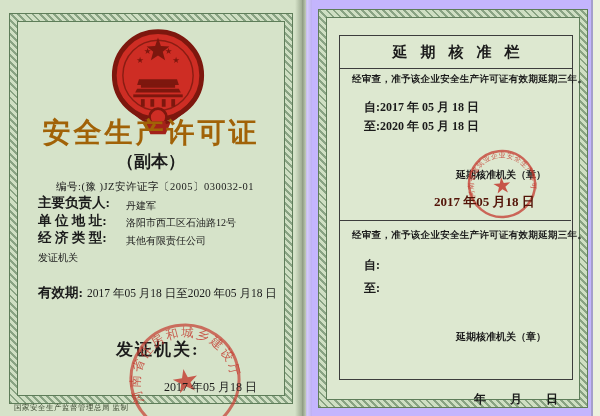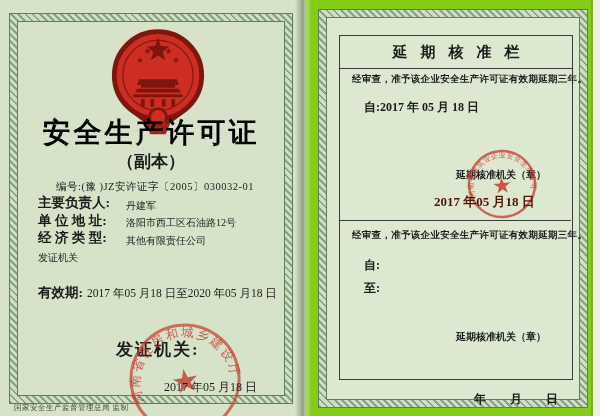--- a/index.html
+++ b/index.html
@@ -1,36 +1,36 @@
 <!DOCTYPE html>
 <html><head>
 <meta charset="utf-8">
 <style>
   html,body{margin:0;padding:0;}
   .photo{position:relative;width:600px;height:416px;background:#c6d2ba;overflow:hidden;
          font-family:"Liberation Serif","DejaVu Serif",serif;color:#1b1b1b;}
   
   .pageL{position:absolute;left:0;top:0;width:302px;height:416px;background:#d6e3c9;}
-  .pageR{position:absolute;left:306px;top:0;width:294px;height:416px;background:#84cc16;}
+  .pageR{position:absolute;left:306px;top:0;width:294px;height:416px;background:#c4b5fd;}
   .fold{position:absolute;left:295px;top:0;width:17px;height:416px;
         background:linear-gradient(90deg,rgba(55,70,45,0) 0%,rgba(55,70,45,.38) 45%,rgba(250,255,240,.30) 72%,rgba(55,70,45,.05) 100%);}
   .edgeR{position:absolute;right:0;top:0;width:7px;height:416px;background:#ecf1de;}
   .edgeRline{position:absolute;right:7px;top:0;width:2px;height:416px;background:rgba(70,90,60,.25);}
   
   .frame{position:absolute;border:1px solid #5e7d59;
          background:repeating-linear-gradient(45deg,#89a383 0 2px,#cfdfc3 2px 5px);}
   .frame .inner{position:absolute;left:7px;top:7px;right:7px;bottom:7px;border:1px solid #5e7d59;}
   .frameL{left:9px;top:13px;width:282px;height:389px;}
   .frameL .inner{background:#d6e3c9;}
   .frameR{left:12px;top:9px;width:268px;height:397px;}
   .frameR .inner{background:#dde8d0;}
   
   .emblem{position:absolute;left:101px;top:26px;width:114px;height:114px;}
   .titleL{position:absolute;left:0;top:114px;width:302px;text-align:center;
-          font-size:28px;font-weight:bold;letter-spacing:3px;color:#000000;}
+          font-size:28px;font-weight:bold;letter-spacing:3px;color:#a16207;}
   .subL{position:absolute;left:0;top:150px;width:302px;text-align:center;
         font-size:17px;font-weight:bold;}
   .serial{position:absolute;left:56px;top:180px;font-size:10.5px;letter-spacing:.5px;}
   .fields{position:absolute;left:38px;top:194px;width:250px;}
   .frow{height:17.6px;display:flex;align-items:flex-start;white-space:nowrap;}
   .flabel{font-size:13.5px;font-weight:600;width:88px;flex:none;}
   .fvalue{font-size:10px;margin-top:4.5px;}
   .vrow{position:absolute;left:38px;top:283px;white-space:nowrap;}
   .vlabel{font-size:13.5px;font-weight:600;}
   .vvalue{font-size:11.5px;}
@@ -131,20 +131,21 @@
   <div class="pageR">
     <div class="frame frameR">
         <div class="inner"></div>
       </div>
 
     <div class="tbl"></div>
     <div class="hdr">延期核准栏</div>
 
     <div class="appr" style="top:73px;">经审查，准予该企业安全生产许可证有效期延期三年。</div>
     <div class="dline" style="top:99px;">自:2017 年 05 月 18 日</div>
+    <div class="dline" style="top:118px;">至:2020 年 05 月 18 日</div>
     <div class="auth" style="top:168px;">延期核准机关（章）</div>
 
     <svg class="stamp" style="left:160px;top:148px;transform:rotate(-6deg);" width="72" height="72" viewBox="0 0 72 72">
       <defs>
           <path id="arcR" d="M 8,46 A 29,29 0 1 1 64,46"></path>
         </defs>
       <circle cx="36" cy="36" r="33" fill="none" stroke="#c43a2f" stroke-width="2.5" opacity="0.75"></circle>
       <text font-size="7" fill="#c43a2f" opacity="0.85" letter-spacing="0.5">
         <textPath href="#arcR" startOffset="0">河南省建筑业企业安全生产许可证专用章</textPath>
       </text>

